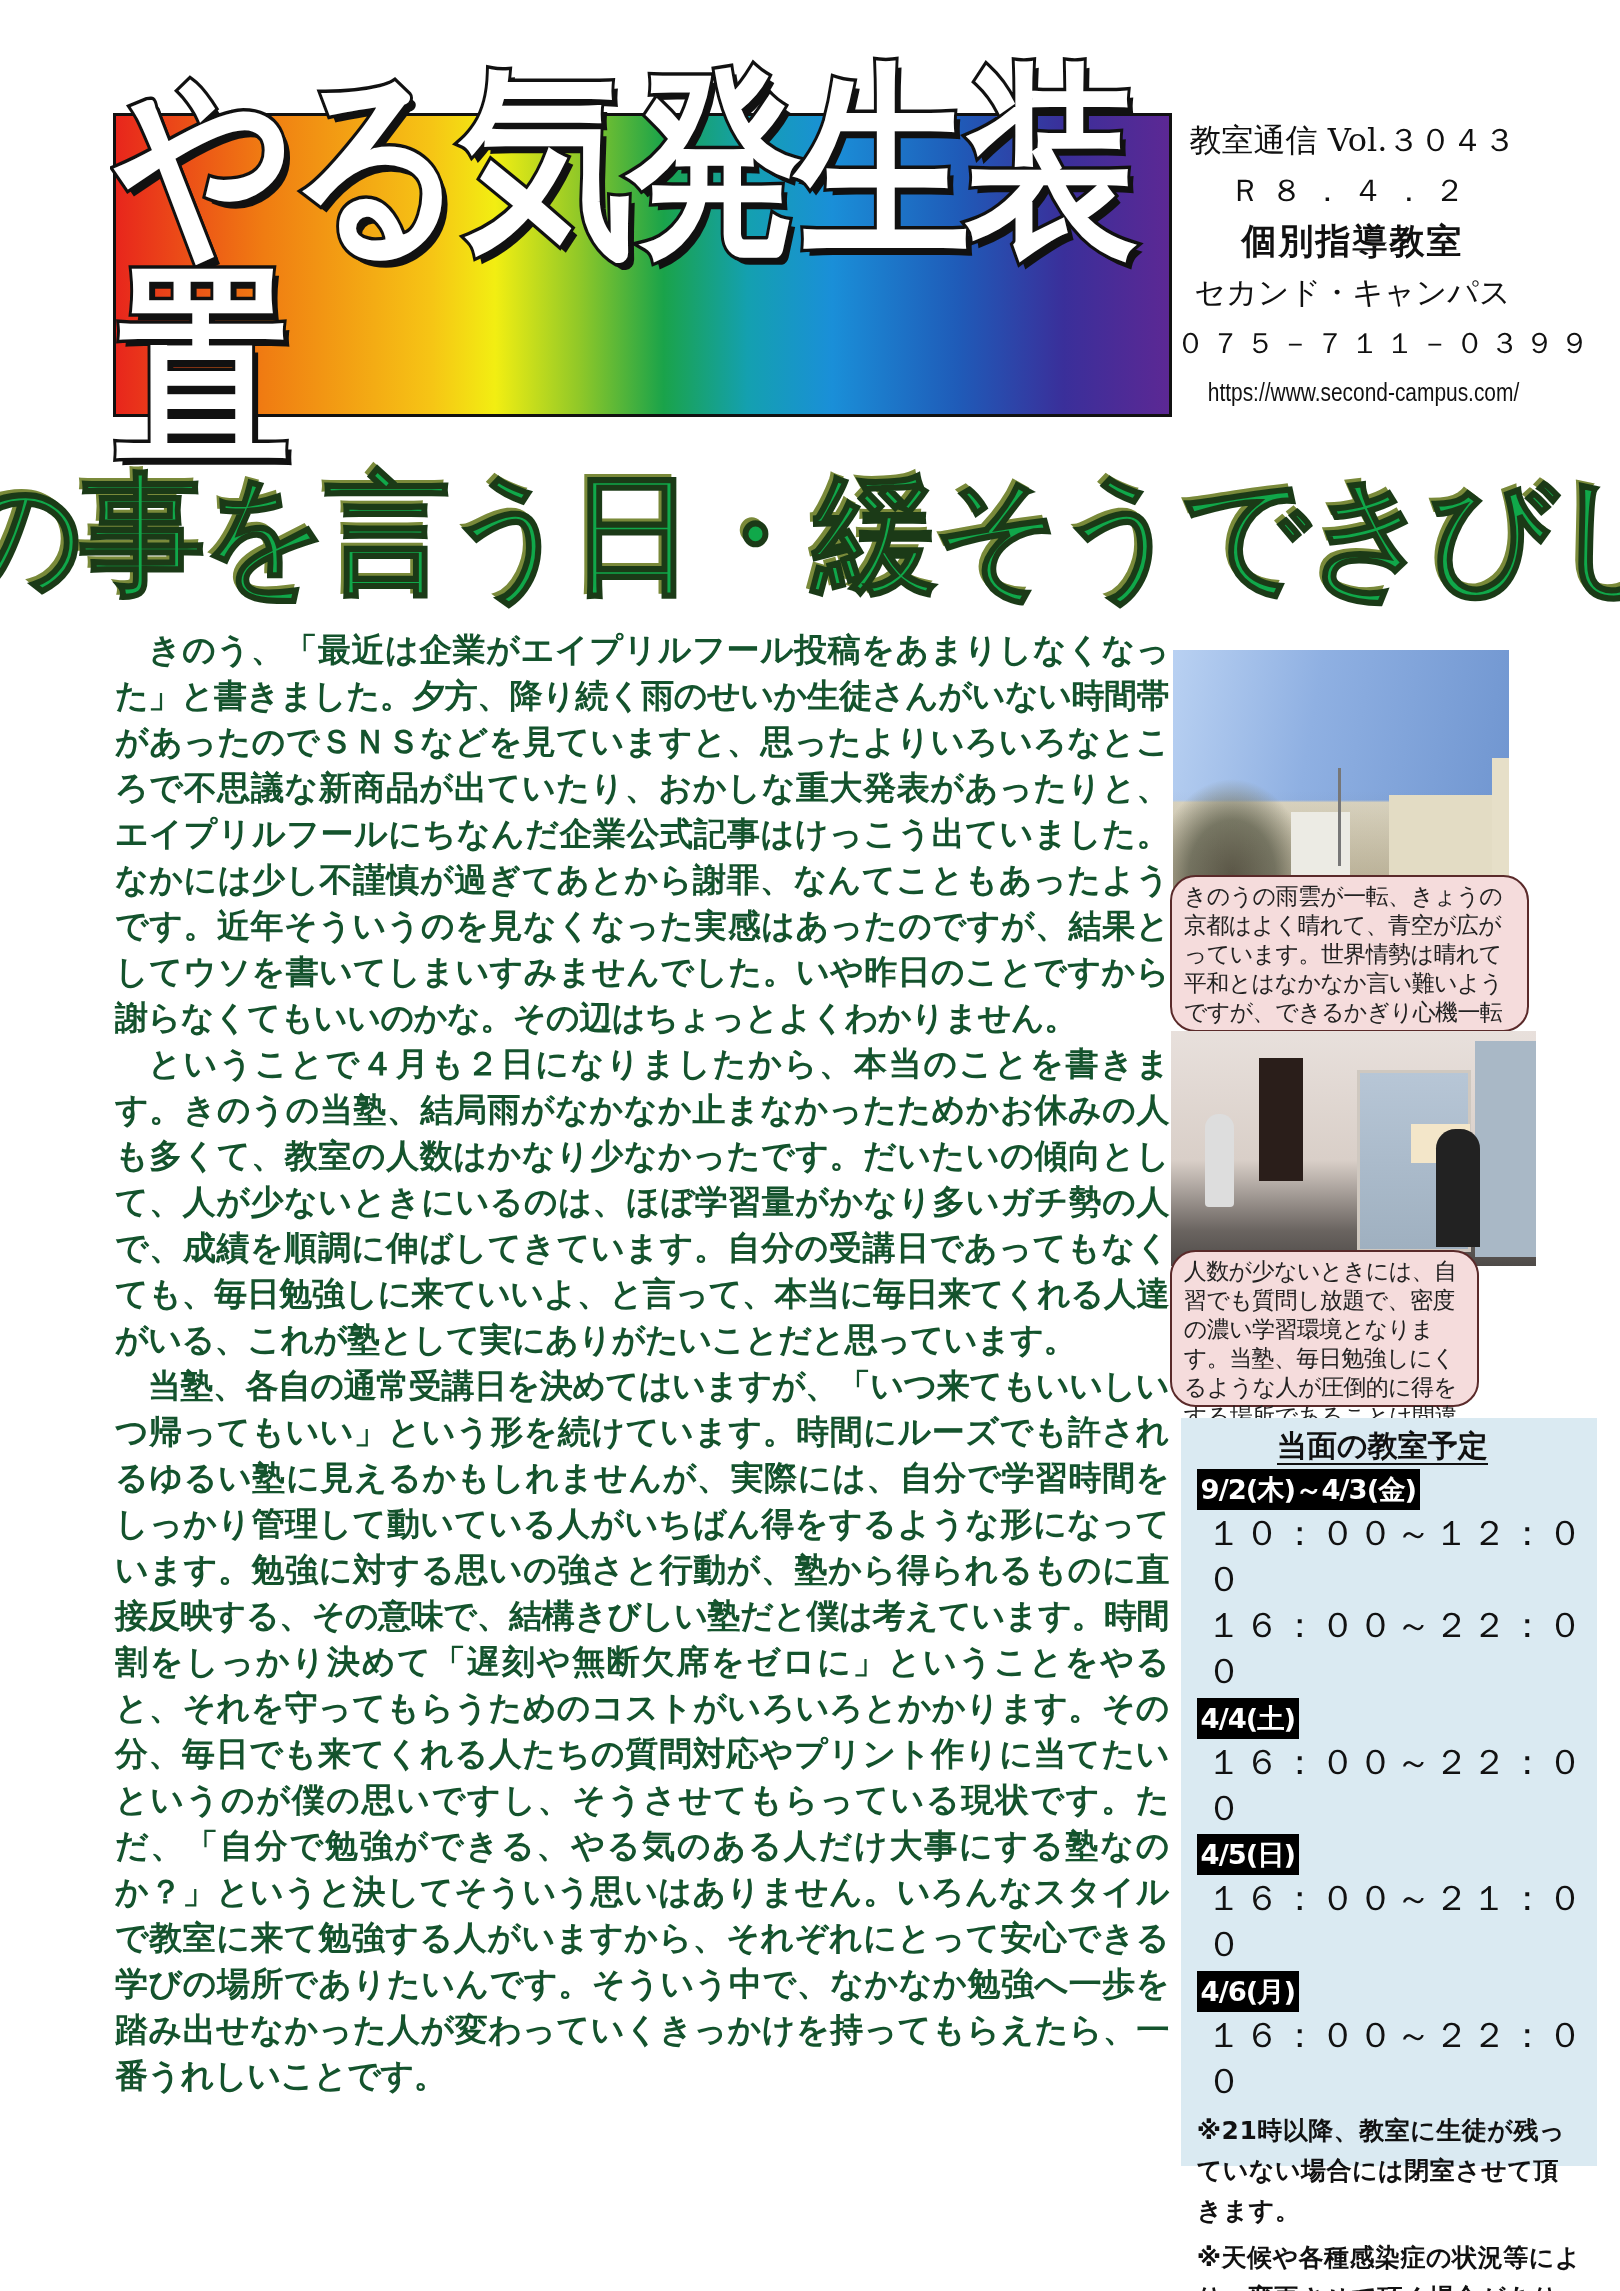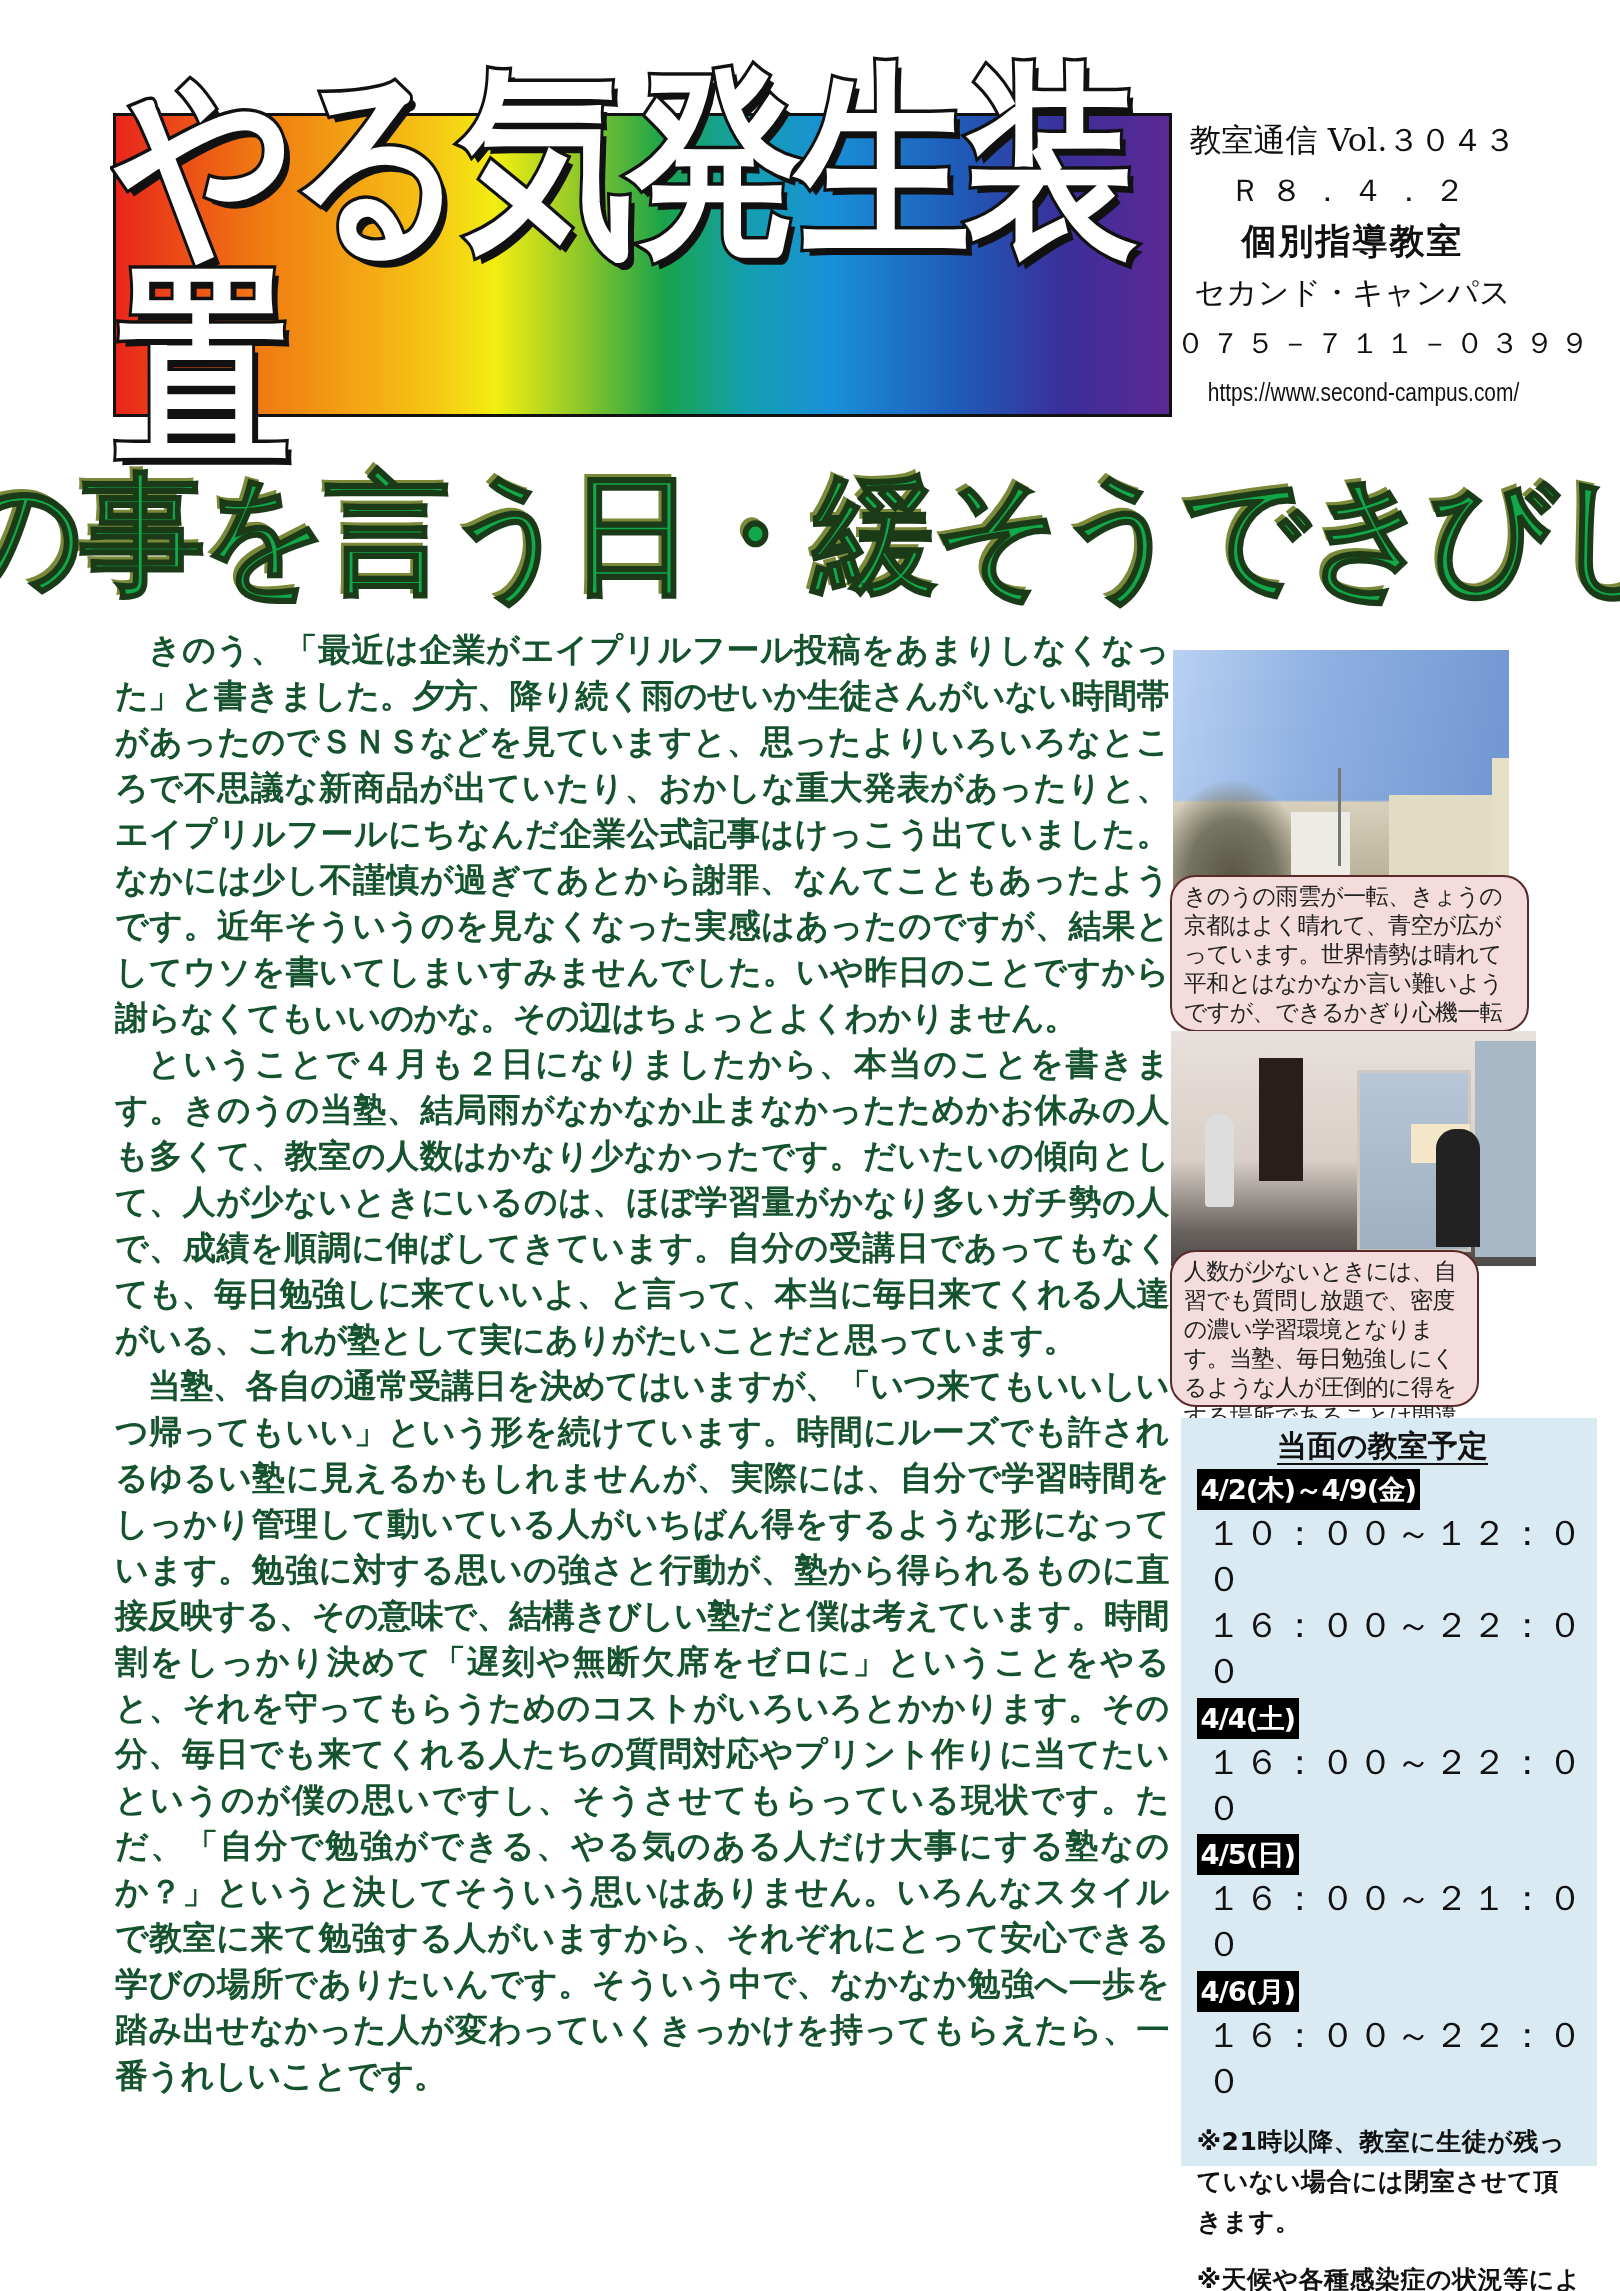--- a/index.html
+++ b/index.html
@@ -66,21 +66,21 @@
 
   
   .schedule { position: absolute; left: 1181px; top: 1418px; width: 416px; height: 748px;
     background: #daeaf2; box-sizing: border-box; padding: 7.8px 0 0 15.7px; }
   .sched-title { text-align: center; font-family: "DejaVu Sans", sans-serif; font-weight: bold;
     font-size: 30px; line-height: 39px; margin-left: -29px; }
   .sched-title span { border-bottom: 2px solid #111; }
   .sched-day { display: inline-block; background: #000; color: #fff; font-family: "DejaVu Sans", sans-serif;
     font-weight: bold; font-size: 27.4px; line-height: 41px; padding: 0 3.9px; letter-spacing: -1px; margin-top: 3.9px; }
   .sched-time { font-family: "DejaVu Sans", sans-serif; font-size: 35px; line-height: 46px; letter-spacing: 2.9px; padding-left: 9.8px; }
-  .sched-note { font-family: "DejaVu Sans", sans-serif; font-weight: bold; font-size: 25px; line-height: 40px; margin-top: 18px; padding-right: 13.7px; letter-spacing: 0.5px; }
+  .sched-note { font-family: "DejaVu Sans", sans-serif; font-weight: bold; font-size: 25px; line-height: 40px; margin-top: 7px; padding-right: 13.7px; letter-spacing: 0.5px; }
 </style>
 </head>
 <body>
 
 <div class="masthead">
   <span class="masthead-title">やる気発生装置</span>
 </div>
 
 <div class="info">
   <div class="vol">教室通信 Vol.３０４３</div>
@@ -115,21 +115,21 @@
   <div class="booth2"></div>
   <div class="lamp"></div>
   <div class="person"></div>
   <div class="person2"></div>
 </div>
 <div class="caption caption-2">人数が少ないときには、自習でも質問し放題で、密度の濃い学習環境となります。当塾、毎日勉強しにくるような人が圧倒的に得をする場所であることは間違いないです。</div>
 
 <div class="schedule">
   <div class="sched-title"><span>当面の教室予定</span></div>
 
-  <div class="sched-day">4/2(木)～4/9(金)</div>
+  <div class="sched-day">9/2(木)～4/3(金)</div>
   <div class="sched-time">１０：００～１２：００</div>
   <div class="sched-time">１６：００～２２：００</div>
 
   <div class="sched-day">4/4(土)</div>
   <div class="sched-time">１６：００～２２：００</div>
 
   <div class="sched-day">4/5(日)</div>
   <div class="sched-time">１６：００～２１：００</div>
 
   <div class="sched-day">4/6(月)</div>

